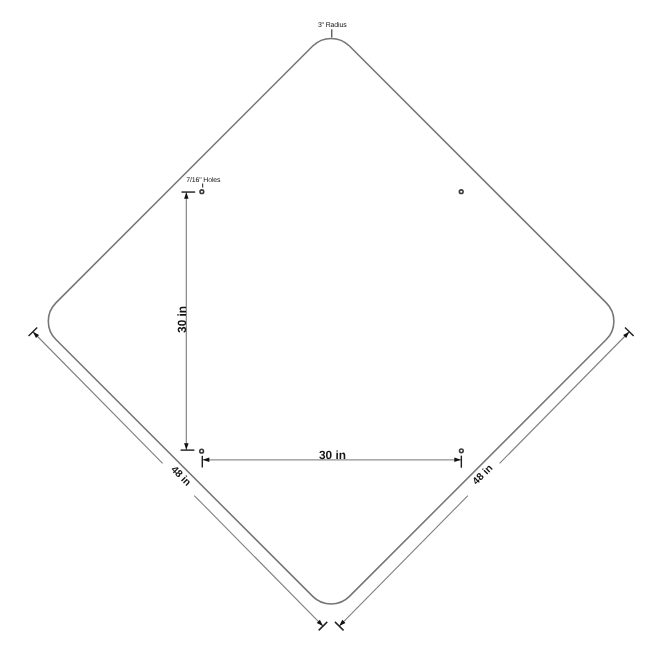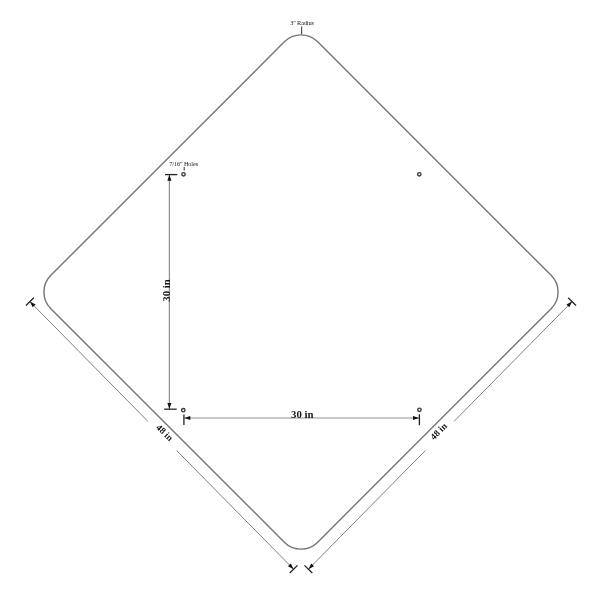--- a/index.html
+++ b/index.html
@@ -1,16 +1,16 @@
 <!DOCTYPE html>
 <html><head>
 <meta charset="utf-8">
 <style>
   html,body{margin:0;padding:0;background:#ffffff;}
-  .wrap{width:600px;height:600px;position:relative;font-family:Liberation Serif, serif;}
+  .wrap{width:600px;height:600px;position:relative;font-family:Liberation Sans, sans-serif;}
   svg{position:absolute;top:0;left:0;}
   text{fill:#151515;}
 </style>
 </head>
 <body>
 <div class="wrap">
 <svg width="600" height="600" viewBox="0 0 600 600">
 
   <rect x="112.3" y="103.3" width="377.4" height="377.4" rx="23.6" ry="23.6" fill="#ffffff" stroke="#757575" stroke-width="1.4" transform="rotate(45 301 292)"></rect>
 

